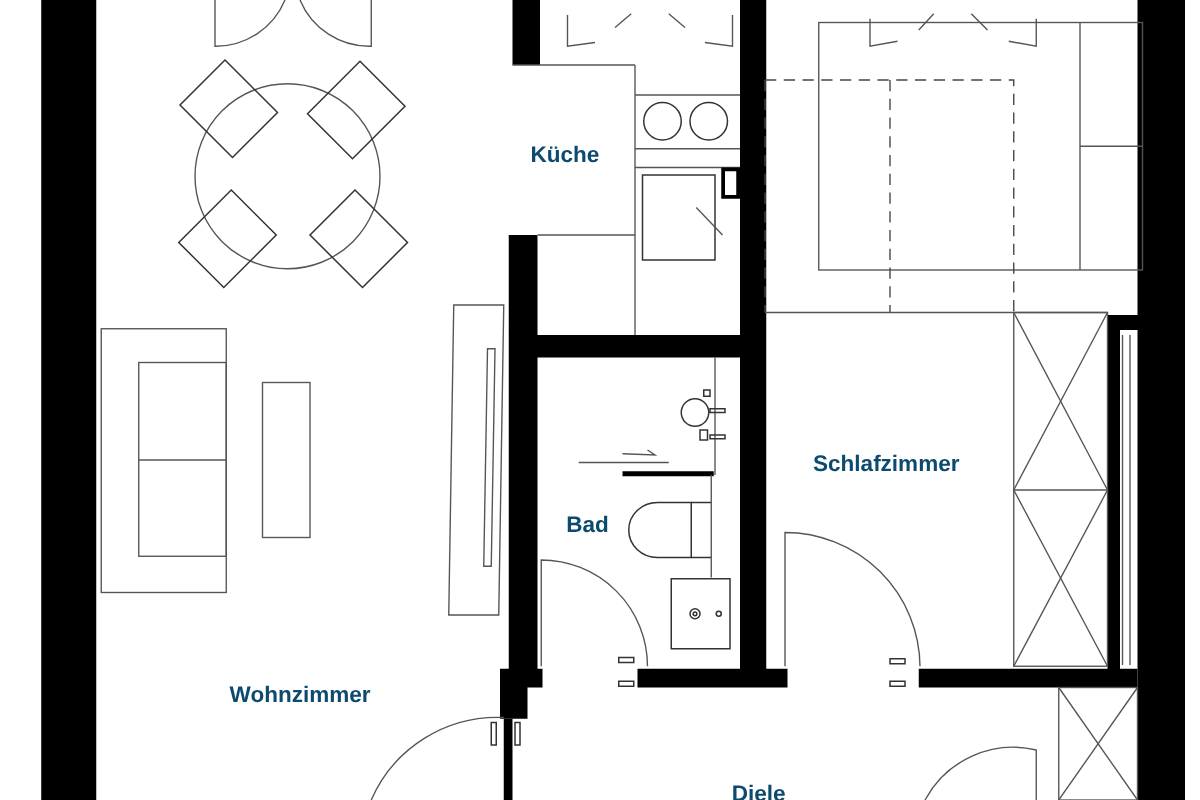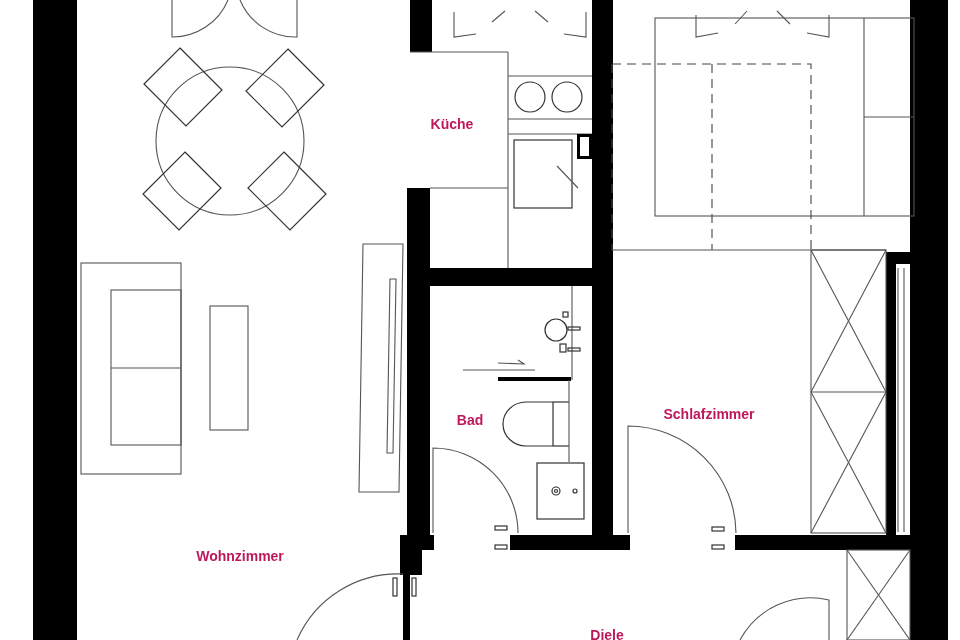--- a/index.html
+++ b/index.html
@@ -6,22 +6,22 @@
     body { width: 960px; height: 640px; overflow: hidden; position: relative; }
     #plan { position: absolute; left: 0; top: 0; width: 960px; height: 640px; }
     .wall { fill: #000000; }
     .thin { fill: none; stroke: #555555; stroke-width: 1.1; }
     .thin-dk { fill: none; stroke: #333333; stroke-width: 1.2; }
     .dash { fill: none; stroke: #444444; stroke-width: 1.1; stroke-dasharray: 9 6; }
     .room-label {
       position: absolute;
       font-family: "Liberation Sans", "DejaVu Sans", sans-serif;
       font-weight: bold;
-      font-size: 14px;
-      color: #be185d;
+      font-size: 18px;
+      color: #0c4a6e;
       white-space: nowrap;
       transform: translate(-50%, -50%);
     }
   </style>
 </head>
 <body>
 
 <svg id="plan" viewBox="0 0 960 640" xmlns="http://www.w3.org/2000/svg">
 
   <g>
@@ -186,16 +186,16 @@
     <rect class="thin" x="847" y="550" width="63" height="90"></rect>
     <line class="thin" x1="847" y1="550" x2="910" y2="640"></line>
     <line class="thin" x1="910" y1="550" x2="847" y2="640"></line>
   </g>
   <g>
     <path class="thin" d="M829 640 L829 600 A80 80 0 0 0 740 640"></path>
   </g>
 </svg>
 
 <div class="room-label" style="left:452px; top:124px;">Küche</div>
-<div class="room-label" style="left:709px; top:371px;margin-top:43px;">Schlafzimmer</div>
+<div class="room-label" style="left:709px; top:371px;">Schlafzimmer</div>
 <div class="room-label" style="left:470px; top:420px;">Bad</div>
 <div class="room-label" style="left:240px; top:556px;">Wohnzimmer</div>
 <div class="room-label" style="left:607px; top:619px;margin-top:16px;">Diele</div>
 
 </body></html>

